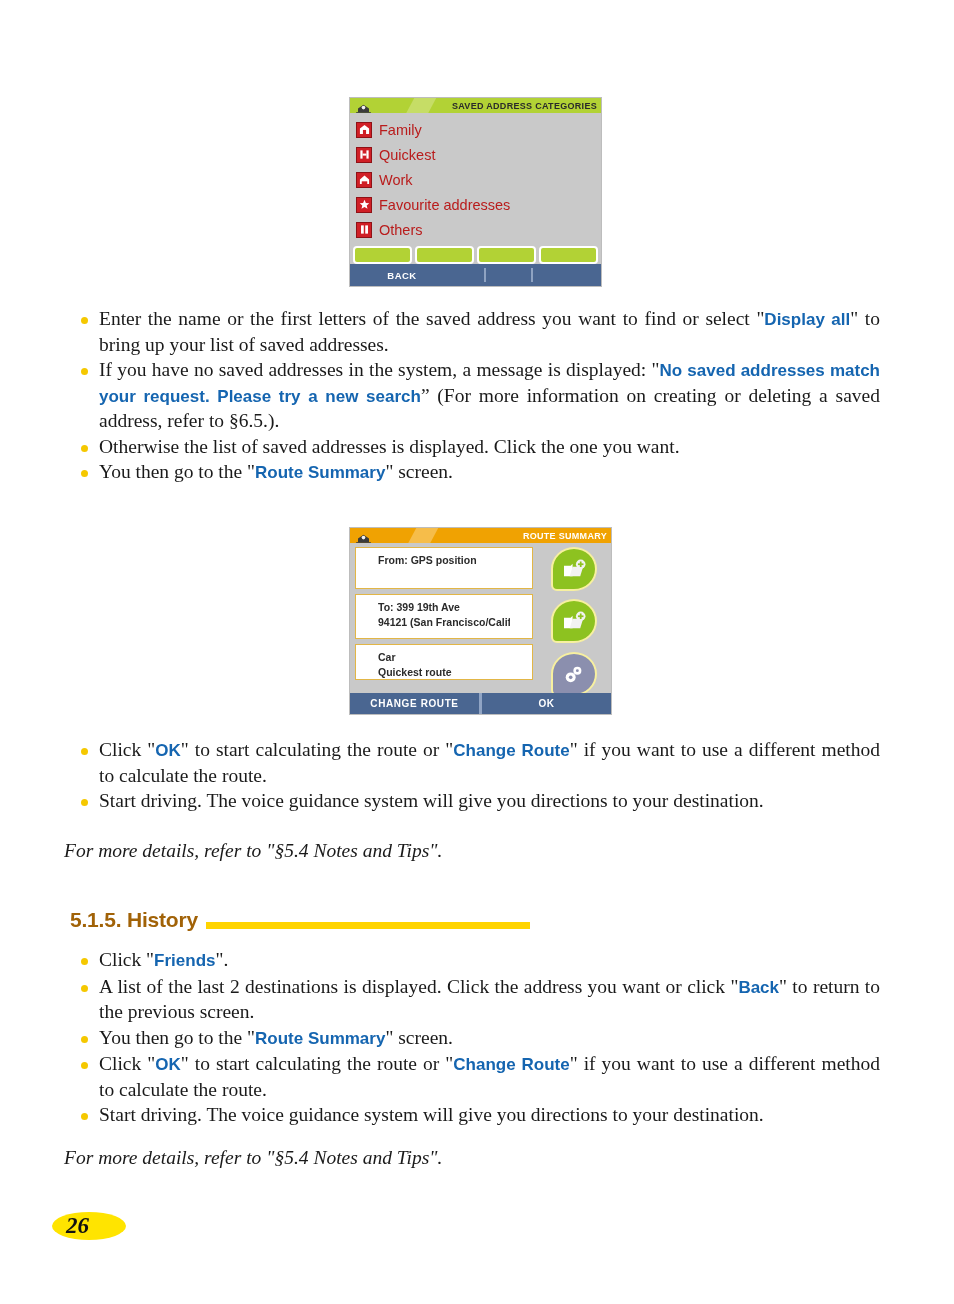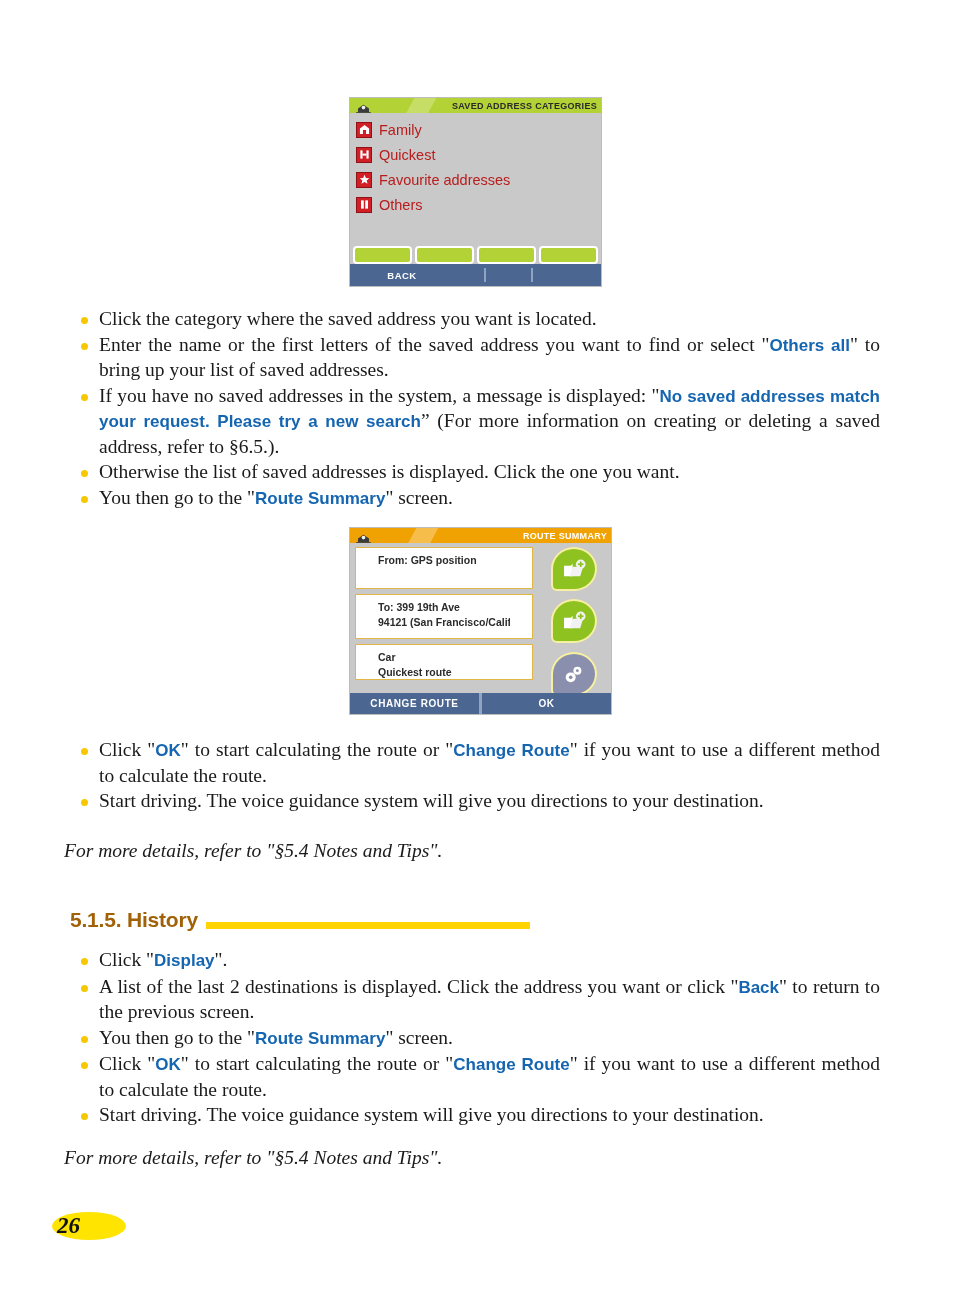--- a/index.html
+++ b/index.html
@@ -102,21 +102,21 @@
     position: absolute;
     left: 52px;
     top: 1212px;
     width: 74px;
     height: 28px;
     background: #ffe400;
     border-radius: 50%;
   }
   .pagenum span {
     position: absolute;
-    left: 5px;
+    left: 14px;
     top: 1px;
     font-family: "Liberation Serif", serif;
     font-style: italic;
     font-weight: bold;
     font-size: 23px;
     color: #111;
   }
 
   
   .device {
@@ -361,20 +361,29 @@
       <span class="caticon">
         <svg viewBox="0 0 12 12" width="11" height="11">
           <rect x="1.5" y="1.5" width="2.4" height="9" fill="#ffffff"></rect>
           <rect x="8.1" y="1.5" width="2.4" height="9" fill="#ffffff"></rect>
           <rect x="3.9" y="5" width="4.2" height="2.2" fill="#ffffff"></rect>
         </svg>
       </span>
       <span class="catlabel">Quickest</span>
     </div>
 
+    <div class="catrow">
+      <span class="caticon">
+        <svg viewBox="0 0 12 12" width="11" height="11">
+          <path d="M1 11 L1 6 L6 1.5 L11 6 L11 11 Z" fill="#ffffff"></path>
+          <rect x="3" y="8" width="6" height="3" fill="#d01f26"></rect>
+        </svg>
+      </span>
+      <span class="catlabel">Work</span>
+    </div>
 
     <div class="catrow">
       <span class="caticon">
         <svg viewBox="0 0 12 12" width="11" height="11">
           <path d="M6 0.8 L7.5 4.3 L11.2 4.6 L8.4 7 L9.3 10.6 L6 8.6 L2.7 10.6 L3.6 7 L0.8 4.6 L4.5 4.3 Z" fill="#ffffff"></path>
         </svg>
       </span>
       <span class="catlabel">Favourite addresses</span>
     </div>
 
@@ -400,24 +409,21 @@
   <div class="bluebar">
     <span class="bkl">BACK</span>
     <span class="sep"></span>
     <span class="sep2"></span>
   </div>
 </div>
 
 <div class="block" style="top:307px;">
   <ul class="bullets">
     <li>
-      <span>Click the category where the saved address you want is located.</span>
-    </li>
-    <li>
-      <span>Enter the name or the first letters of the saved address you want to find or select "</span><span class="blue">Others all</span><span>" to bring up your list of saved addresses.</span>
+      <span>Enter the name or the first letters of the saved address you want to find or select "</span><span class="blue">Display all</span><span>" to bring up your list of saved addresses.</span>
     </li>
     <li>
       <span>If you have no saved addresses in the system, a message is displayed: "</span><span class="blue">No saved addresses match your request. Please try a new search</span><span>” (For more information on creating or deleting a saved address, refer to §6.5.).</span>
     </li>
     <li class="nojust">
       <span>Otherwise the list of saved addresses is displayed. Click the one you want.</span>
     </li>
     <li class="nojust">
       <span>You then go to the "</span><span class="blue">Route Summary</span><span>" screen.</span>
     </li>
@@ -515,21 +521,21 @@
 
 <div class="heading" style="top:908px;">
   <span class="hunder"></span>
   <span class="htext">5.1.5. History</span>
   <span class="hrule"></span>
 </div>
 
 <div class="block" style="top:948px;">
   <ul class="bullets">
     <li class="nojust">
-      <span>Click "</span><span class="blue">Display</span><span>".</span>
+      <span>Click "</span><span class="blue">Friends</span><span>".</span>
     </li>
     <li>
       <span>A list of the last 2 destinations is displayed. Click the address you want or click "</span><span class="blue">Back</span><span>" to return to the previous screen.</span>
     </li>
     <li class="nojust">
       <span>You then go to the "</span><span class="blue">Route Summary</span><span>" screen.</span>
     </li>
     <li>
       <span>Click "</span><span class="blue">OK</span><span>" to start calculating the route or "</span><span class="blue">Change Route</span><span>" if you want to use a different method to calculate the route.</span>
     </li>

